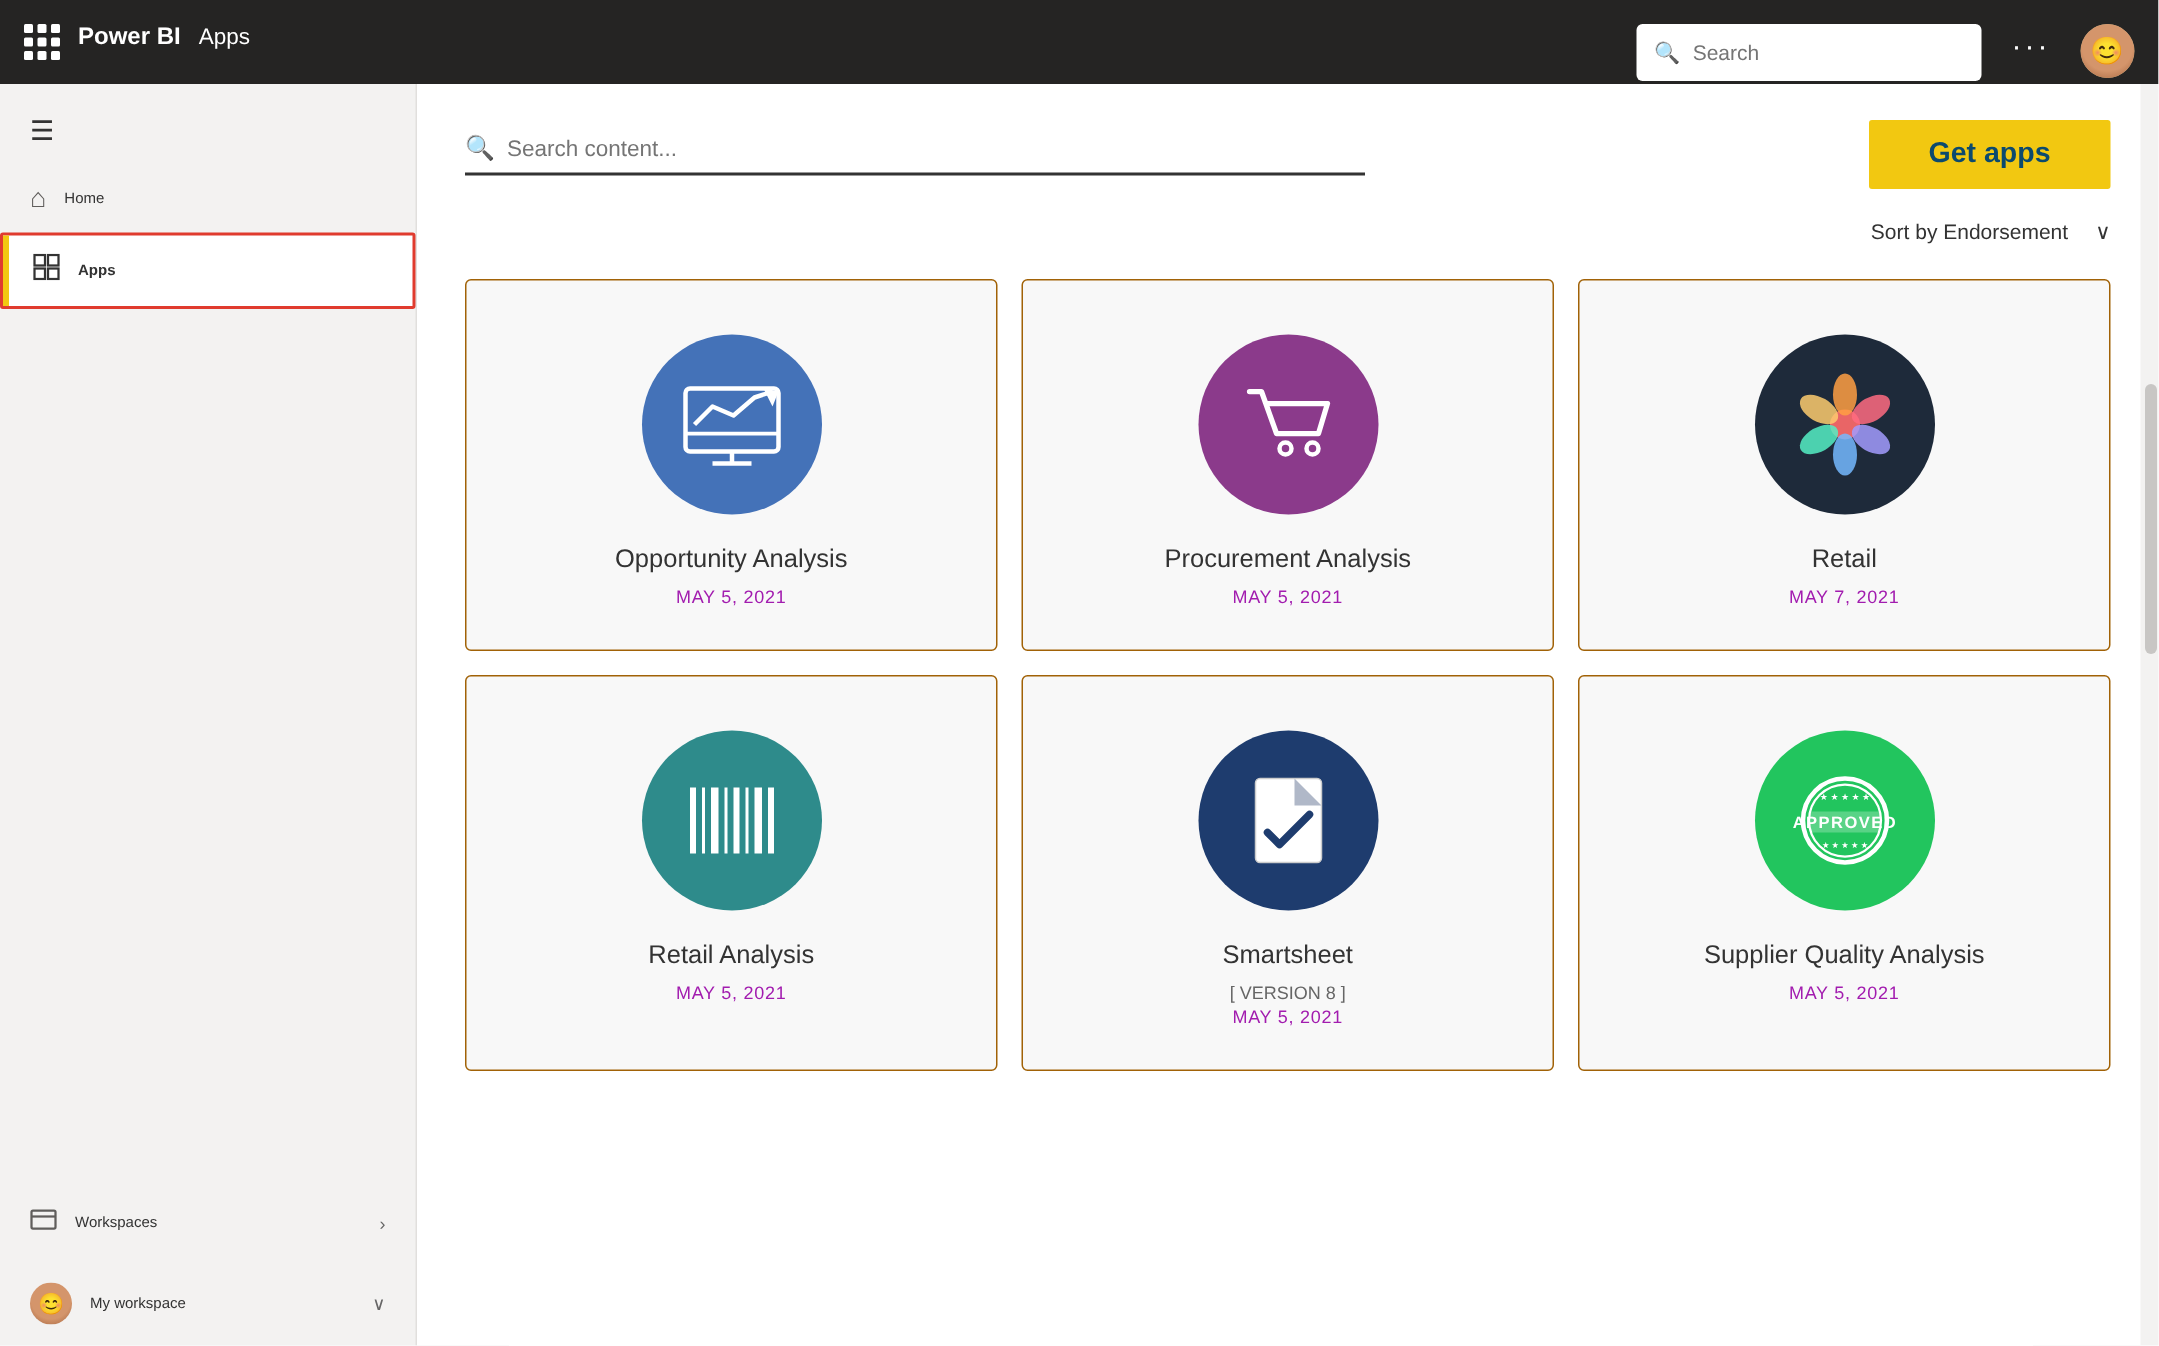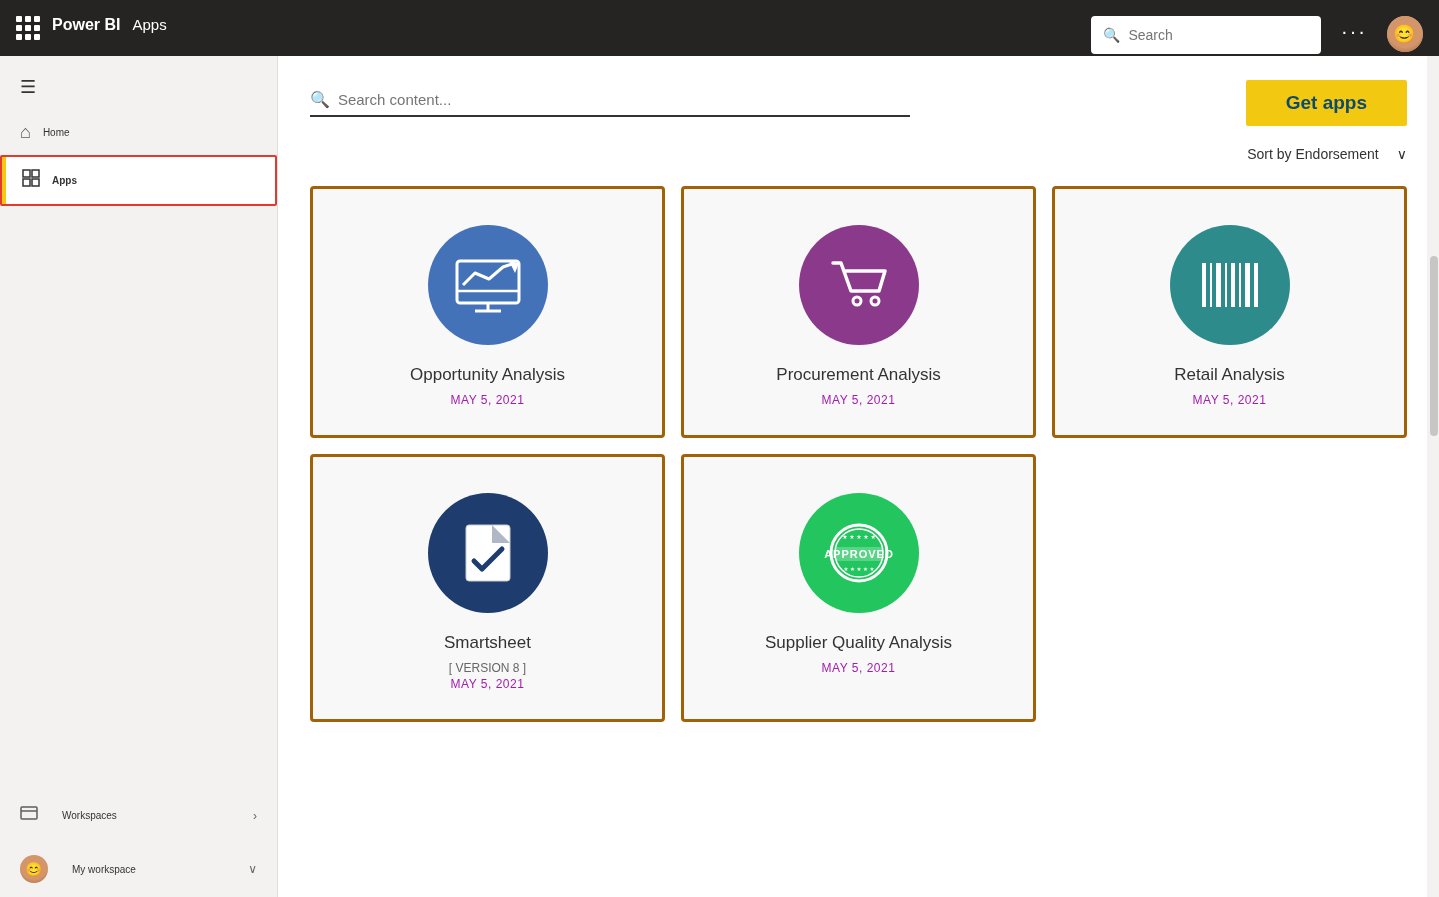--- a/index.html
+++ b/index.html
@@ -84,21 +84,21 @@
     }
     .sidebar-item-icon { font-size: 18px; color: #605e5c; }
     .sidebar-item-label { font-size: 10px; }
     .sidebar-item.active .sidebar-item-label { font-weight: 600; }
     .sidebar-active-bar {
       position: absolute; left: 0; top: 0; bottom: 0;
       width: 4px; background: #f2c811;
     }
     .sidebar-spacer { flex: 1; }
     .sidebar-bottom-item {
-      display: flex; align-items: center; gap: 24px;
+      display: flex; align-items: center; gap: 12px;
       padding: 14px 20px;
       cursor: pointer;
       font-size: 14px;
       color: #333;
     }
     .sidebar-chevron { margin-left: auto; font-size: 12px; color: #666; }
 
     
     .main-content {
       flex: 1;
@@ -150,21 +150,21 @@
     
     .apps-grid {
       display: grid;
       grid-template-columns: repeat(3, 1fr);
       gap: 16px;
     }
 
     
     .app-card {
       background: #f8f8f8;
-      border: 3px solid #a16207;
+      border: 1px solid #a16207;
       border-radius: 4px;
       padding: 36px 20px 28px;
       display: flex;
       flex-direction: column;
       align-items: center;
       cursor: pointer;
       transition: box-shadow 0.2s;
     }
     .app-icon-circle {
       width: 120px; height: 120px; border-radius: 50%;
@@ -312,20 +312,36 @@
           <svg width="72" height="72" viewBox="0 0 72 72" fill="none" xmlns="http://www.w3.org/2000/svg">
             <path d="M10 14h8l10 28h28l6-20H22" stroke="white" stroke-width="3.5" fill="none" stroke-linejoin="round" stroke-linecap="round"></path>
             <circle cx="34" cy="52" r="4" stroke="white" stroke-width="3" fill="none"></circle>
             <circle cx="52" cy="52" r="4" stroke="white" stroke-width="3" fill="none"></circle>
           </svg>
         </div>
         <span class="app-card-name">Procurement Analysis</span>
         <span class="app-card-date">MAY 5, 2021</span>
       </div>
 
+      <div class="app-card">
+        <div class="app-icon-circle circle-retail">
+          <svg width="80" height="80" viewBox="0 0 80 80" fill="none" xmlns="http://www.w3.org/2000/svg">
+
+            <circle cx="40" cy="40" r="10" fill="#ff6b6b" opacity="0.9"></circle>
+            <ellipse cx="40" cy="20" rx="8" ry="14" fill="#ff9f43" opacity="0.85" transform="rotate(0 40 40)"></ellipse>
+            <ellipse cx="40" cy="20" rx="8" ry="14" fill="#ff6b81" opacity="0.85" transform="rotate(60 40 40)"></ellipse>
+            <ellipse cx="40" cy="20" rx="8" ry="14" fill="#a29bfe" opacity="0.85" transform="rotate(120 40 40)"></ellipse>
+            <ellipse cx="40" cy="20" rx="8" ry="14" fill="#74b9ff" opacity="0.85" transform="rotate(180 40 40)"></ellipse>
+            <ellipse cx="40" cy="20" rx="8" ry="14" fill="#55efc4" opacity="0.85" transform="rotate(240 40 40)"></ellipse>
+            <ellipse cx="40" cy="20" rx="8" ry="14" fill="#fdcb6e" opacity="0.85" transform="rotate(300 40 40)"></ellipse>
+          </svg>
+        </div>
+        <span class="app-card-name">Retail</span>
+        <span class="app-card-date">MAY 7, 2021</span>
+      </div>
 
       <div class="app-card">
         <div class="app-icon-circle circle-retail-analysis">
           <svg width="80" height="80" viewBox="0 0 80 80" fill="none" xmlns="http://www.w3.org/2000/svg">
 
             <rect x="12" y="18" width="4" height="44" fill="white"></rect>
             <rect x="20" y="18" width="2" height="44" fill="white"></rect>
             <rect x="26" y="18" width="5" height="44" fill="white"></rect>
             <rect x="35" y="18" width="2" height="44" fill="white"></rect>
             <rect x="41" y="18" width="4" height="44" fill="white"></rect>

